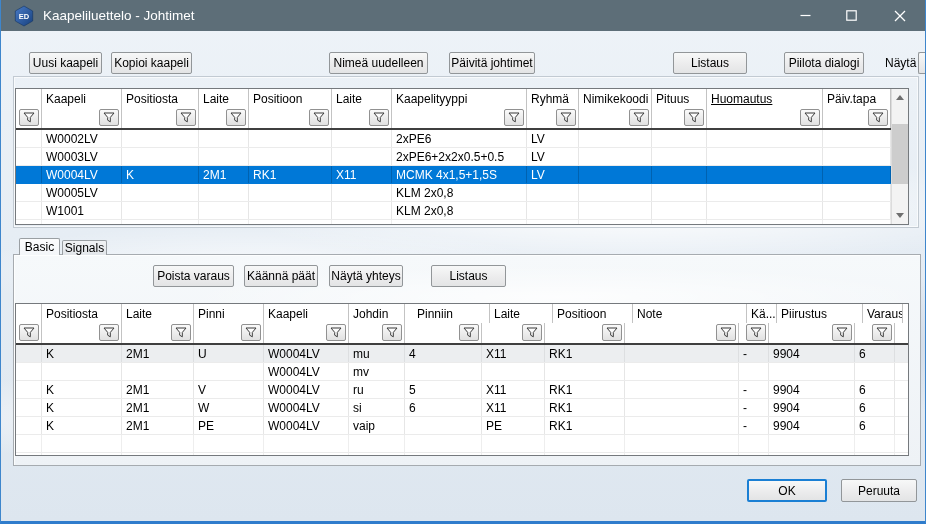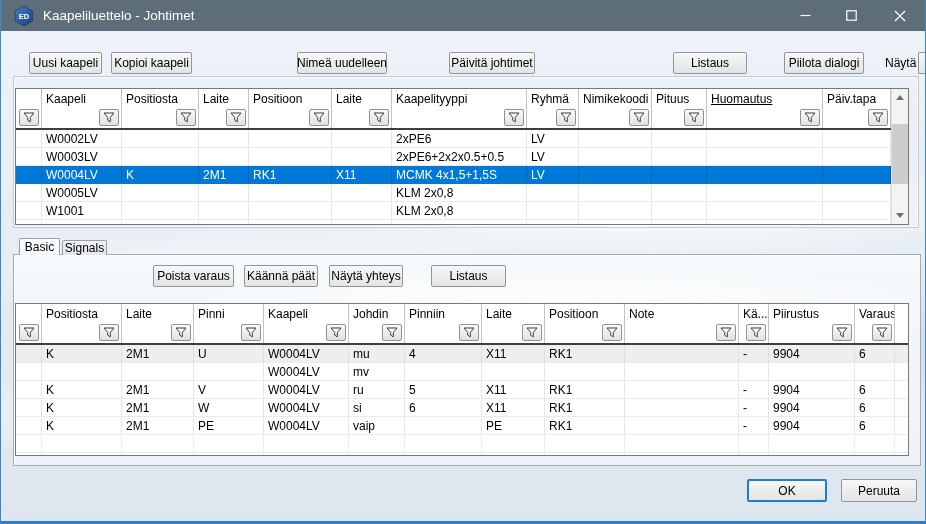--- a/index.html
+++ b/index.html
@@ -124,21 +124,21 @@
     <button class="win-btn win-close">
       <svg width="12" height="12" viewBox="0 0 12 12">
           <line x1="1" y1="1" x2="11" y2="11" stroke="#ffffff" stroke-width="1.2"></line>
           <line x1="11" y1="1" x2="1" y2="11" stroke="#ffffff" stroke-width="1.2"></line>
         </svg>
     </button>
   </div>
 
   <button class="btn tb-top" style="left:28px;width:73px;">Uusi kaapeli</button>
   <button class="btn tb-top" style="left:110px;width:81px;">Kopioi kaapeli</button>
-  <button class="btn tb-top" style="left:296px;width:90px;">Nimeä uudelleen</button>
+  <button class="btn tb-top" style="left:328px;width:99px;">Nimeä uudelleen</button>
   <button class="btn tb-top" style="left:448px;width:86px;">Päivitä johtimet</button>
   <button class="btn tb-top" style="left:672px;width:74px;">Listaus</button>
   <button class="btn tb-top" style="left:783px;width:80px;">Piilota dialogi</button>
   <span class="overflow-label">Näytä</span>
   <div class="clipped-btn"></div>
 
   <div class="group-frame"></div>
   <div class="grid" id="cable-grid">
 
   <div class="grow hdr-labels">
@@ -374,21 +374,21 @@
   <button class="btn tb-tab" style="left:430px;width:75px;">Listaus</button>
 
   <div class="grid" id="conductor-grid">
       <div class="grow hdr-labels">
         <div class="hcell" style="width: 26px;"></div>
         <div class="hcell" style="width: 80px;">Positiosta</div>
         <div class="hcell" style="width: 72px;">Laite</div>
         <div class="hcell" style="width: 70px;">Pinni</div>
         <div class="hcell" style="width: 85px;">Kaapeli</div>
         <div class="hcell" style="width: 56px;">Johdin</div>
-        <div class="hcell" style="width: 77px;">Pinniin</div>
+        <div class="hcell" style="width: 77px; margin-left: 8px;">Pinniin</div>
         <div class="hcell" style="width: 63px;">Laite</div>
         <div class="hcell" style="width: 80px;">Positioon</div>
         <div class="hcell" style="width: 114px;">Note</div>
         <div class="hcell" style="width: 30px;">Kä...</div>
         <div class="hcell" style="width: 86px;">Piirustus</div>
         <div class="hcell" style="width: 40px;">Varaus</div>
       </div>
       <div class="grow hdr-filters">
         <div class="fcell" style="width: 26px;">
           <button class="filter-btn">

